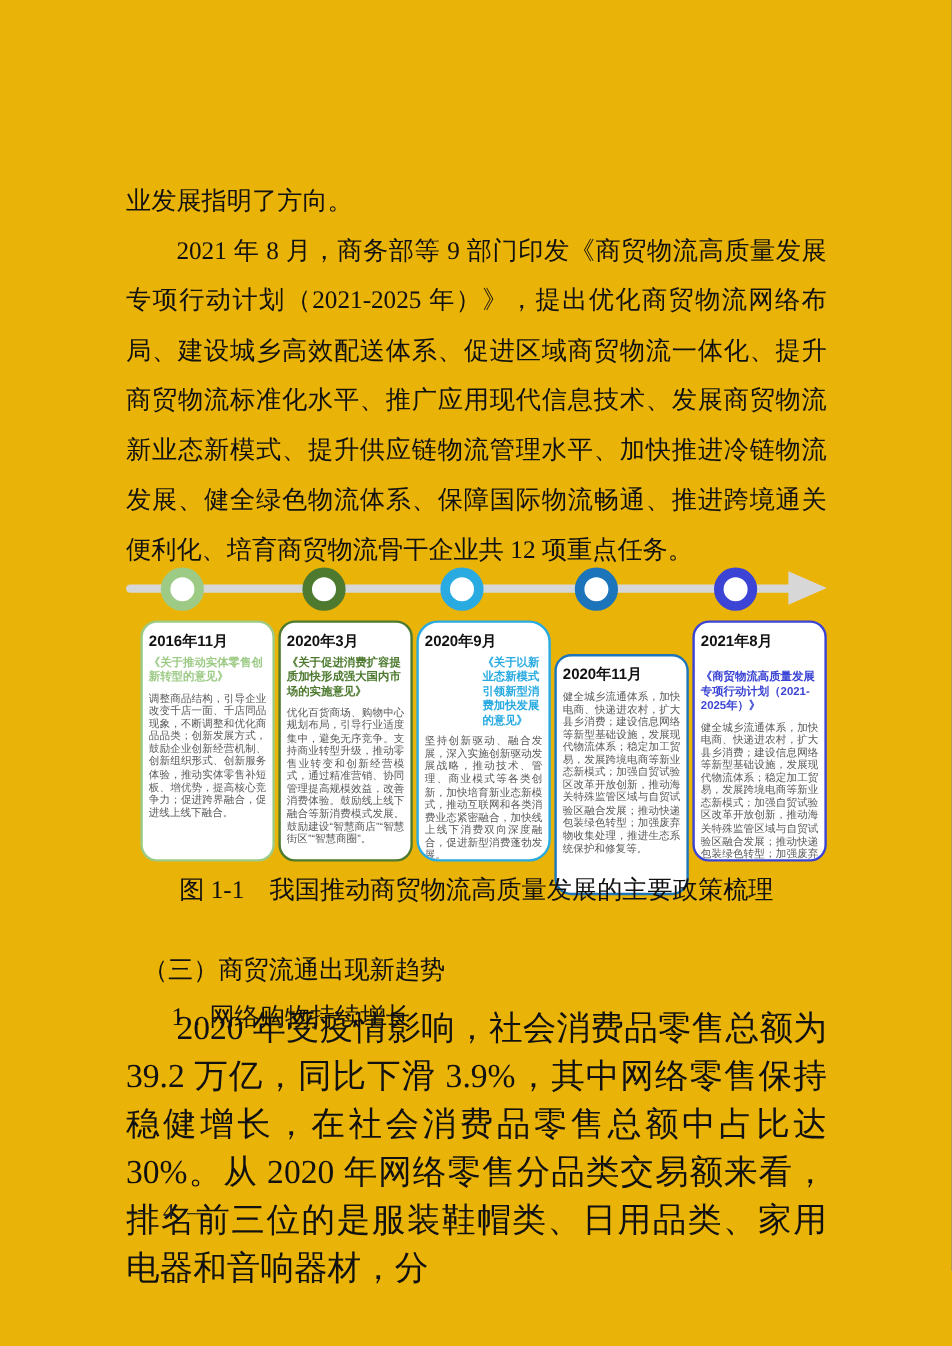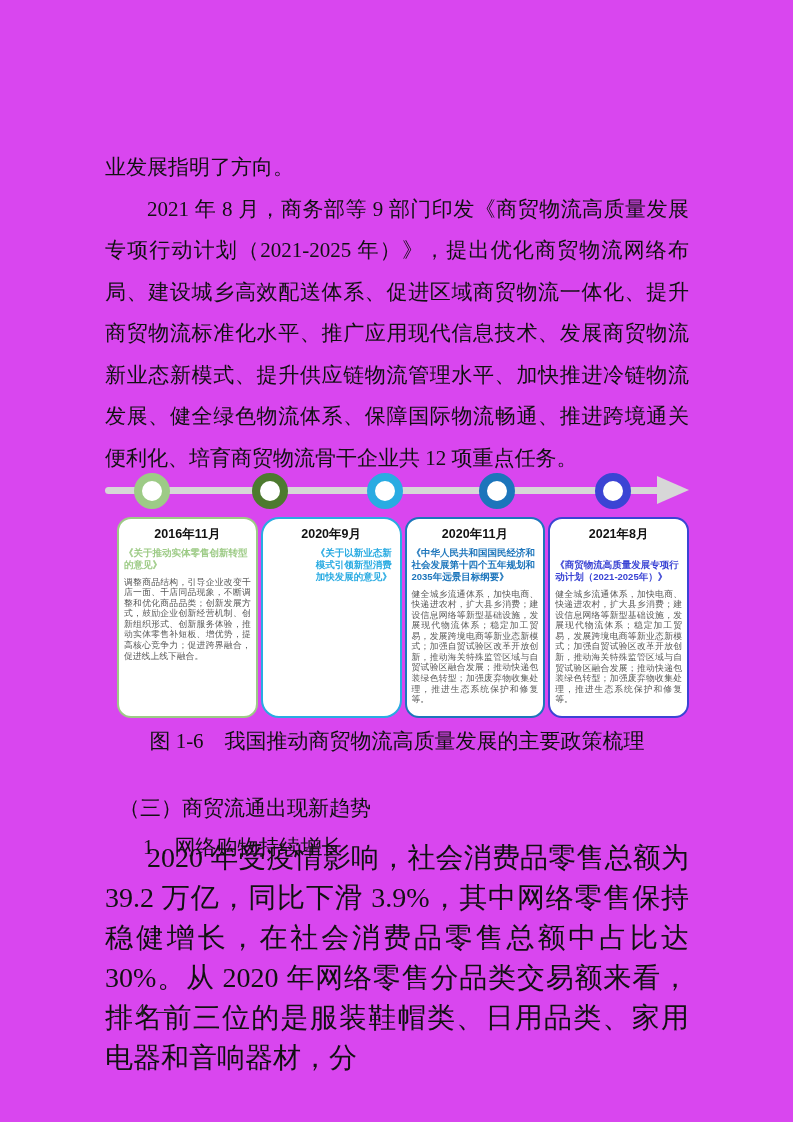--- a/index.html
+++ b/index.html
@@ -1,42 +1,42 @@
 <!DOCTYPE html>
 <html><head>
 <meta charset="utf-8">
 <style>
   html,body{margin:0;padding:0;background:#888;}
   .page{
     position:relative;width:793px;height:1122px;margin:0 auto;
-    background:#d946ef;overflow:hidden;
+    background:#eab308;overflow:hidden;
     font-family:"Liberation Serif","DejaVu Serif",serif;color:#1a1a1a;
   }
   .main-text{position:absolute;left:105px;top:147px;width:584px;}
   .para{margin:0;font-size:21px;line-height:41.5px;text-align:justify;color:#111;}
   .para.indent{text-indent:42px;}
   
   .figure{position:absolute;left:105px;top:470px;width:586px;height:252px;
           font-family:"Liberation Sans","DejaVu Sans",sans-serif;}
   .tl-line{position:absolute;left:0;top:17px;width:556px;height:7px;
            background:#d7d7d7;border-radius:4px;}
   .tl-arrow{position:absolute;left:552px;top:6px;width:0;height:0;
             border-left:32px solid #d7d7d7;
             border-top:14px solid transparent;border-bottom:14px solid transparent;}
   .tl-circle{position:absolute;top:3px;width:20px;height:20px;background:#fff;
              border:8px solid #999;border-radius:50%;}
   .tl-c0{left:29px}.tl-c1{left:147px}.tl-c2{left:262px}.tl-c3{left:374px}.tl-c4{left:490px}
   .cards{position:absolute;left:12px;top:47px;width:572px;display:flex;gap:3px;}
   .card{flex:1 1 0;box-sizing:border-box;height:201px;background:#fff;
         border:2px solid #999;border-radius:14px;padding:7px 5px 5px 5px;overflow:hidden;}
-  .card-date{font-size:12.5px;font-weight:bold;color:#111;text-align:center;
+  .card-date{font-size:12.5px;font-weight:bold;color:#111;text-align:left;
              margin-bottom:4px;white-space:nowrap;}
   .card-title{font-size:9.5px;font-weight:bold;text-align:left;line-height:1.25;
               margin-bottom:6px;}
-  .card-body{font-size:8.8px;line-height:1.2;color:#595959;text-align:justify;font-family:Liberation Serif, serif;}
+  .card-body{font-size:8.8px;line-height:1.2;color:#595959;text-align:justify;}
   
   .caption{position:absolute;left:105px;top:727px;width:584px;text-align:center;
            font-size:21px;color:#111;}
   .h3{position:absolute;left:119px;top:766px;font-size:21px;color:#111;margin-top:28px;}
   .h4{position:absolute;left:143px;top:805px;font-size:21px;color:#111;margin-top:28px;}
   .para3{position:absolute;left:105px;top:838px;width:584px;
          font-size:28px;line-height:40px;}
   .page-number{position:absolute;left:106px;top:1000px;font-size:19px;
                letter-spacing:3px;color:#222;}
 </style>
@@ -59,36 +59,41 @@
     <div class="tl-circle tl-c2" style="border-color: rgb(41, 171, 226);"></div>
     <div class="tl-circle tl-c3" style="border-color: rgb(28, 117, 187);"></div>
     <div class="tl-circle tl-c4" style="border-color: rgb(59, 68, 212);"></div>
 
     <div class="cards">
       <div class="card" style="border-color: rgb(157, 203, 134);">
         <div class="card-date">2016年11月</div>
         <div class="card-title" style="color: rgb(157, 203, 134);">《关于推动实体零售创新转型的意见》</div>
         <div class="card-body">调整商品结构，引导企业改变千店一面、千店同品现象，不断调整和优化商品品类；创新发展方式，鼓励企业创新经营机制、创新组织形式、创新服务体验，推动实体零售补短板、增优势，提高核心竞争力；促进跨界融合，促进线上线下融合。</div>
       </div>
+      <div class="card" style="border-color: rgb(77, 122, 47);">
+        <div class="card-date">2020年3月</div>
+        <div class="card-title" style="color: rgb(77, 122, 47);">《关于促进消费扩容提质加快形成强大国内市场的实施意见》</div>
+        <div class="card-body">优化百货商场、购物中心规划布局，引导行业适度集中，避免无序竞争。支持商业转型升级，推动零售业转变和创新经营模式，通过精准营销、协同管理提高规模效益，改善消费体验。鼓励线上线下融合等新消费模式发展。鼓励建设“智慧商店”“智慧街区”“智慧商圈”。</div>
+      </div>
       <div class="card" style="border-color: rgb(41, 171, 226); border-radius: 18px;">
         <div class="card-date">2020年9月</div>
         <div class="card-title" style="color: rgb(41, 171, 226); margin-left: 48px;">《关于以新业态新模式引领新型消费加快发展的意见》</div>
+        <div class="card-body">坚持创新驱动、融合发展，深入实施创新驱动发展战略，推动技术、管理、商业模式等各类创新，加快培育新业态新模式，推动互联网和各类消费业态紧密融合，加快线上线下消费双向深度融合，促进新型消费蓬勃发展。</div>
       </div>
-      <div class="card" style="border-color: rgb(28, 117, 187);">
+      <div class="card" style="border-color: rgb(28, 117, 187); margin-top: 28px;">
         <div class="card-date">2020年11月</div>
-        <div class="card-title" style="color: rgb(28, 117, 187);">《中华人民共和国国民经济和社会发展第十四个五年规划和2035年远景目标纲要》</div>
         <div class="card-body">健全城乡流通体系，加快电商、快递进农村，扩大县乡消费；建设信息网络等新型基础设施，发展现代物流体系；稳定加工贸易，发展跨境电商等新业态新模式；加强自贸试验区改革开放创新，推动海关特殊监管区域与自贸试验区融合发展；推动快递包装绿色转型；加强废弃物收集处理，推进生态系统保护和修复等。</div>
       </div>
       <div class="card" style="border-color: rgb(59, 68, 212);">
         <div class="card-date">2021年8月</div>
         <div class="card-title" style="color: rgb(59, 68, 212); margin-top: 16px;">《商贸物流高质量发展专项行动计划（2021-2025年）》</div>
         <div class="card-body">健全城乡流通体系，加快电商、快递进农村，扩大县乡消费；建设信息网络等新型基础设施，发展现代物流体系；稳定加工贸易，发展跨境电商等新业态新模式；加强自贸试验区改革开放创新，推动海关特殊监管区域与自贸试验区融合发展；推动快递包装绿色转型；加强废弃物收集处理，推进生态系统保护和修复等。</div>
       </div>
     </div>
   </div>
 
-  <div class="caption">图 1-6　我国推动商贸物流高质量发展的主要政策梳理</div>
+  <div class="caption">图 1-1　我国推动商贸物流高质量发展的主要政策梳理</div>
   <div class="h3">（三）商贸流通出现新趋势</div>
   <div class="h4">1．网络购物持续增长</div>
   <p class="para indent para3">2020 年受疫情影响，社会消费品零售总额为 39.2 万亿，同比下滑 3.9%，其中网络零售保持稳健增长，在社会消费品零售总额中占比达 30%。从 2020 年网络零售分品类交易额来看，排名前三位的是服装鞋帽类、日用品类、家用电器和音响器材，分</p>
   <div class="page-number">— 4 —</div>
 
 </div>
 
 </body></html>

